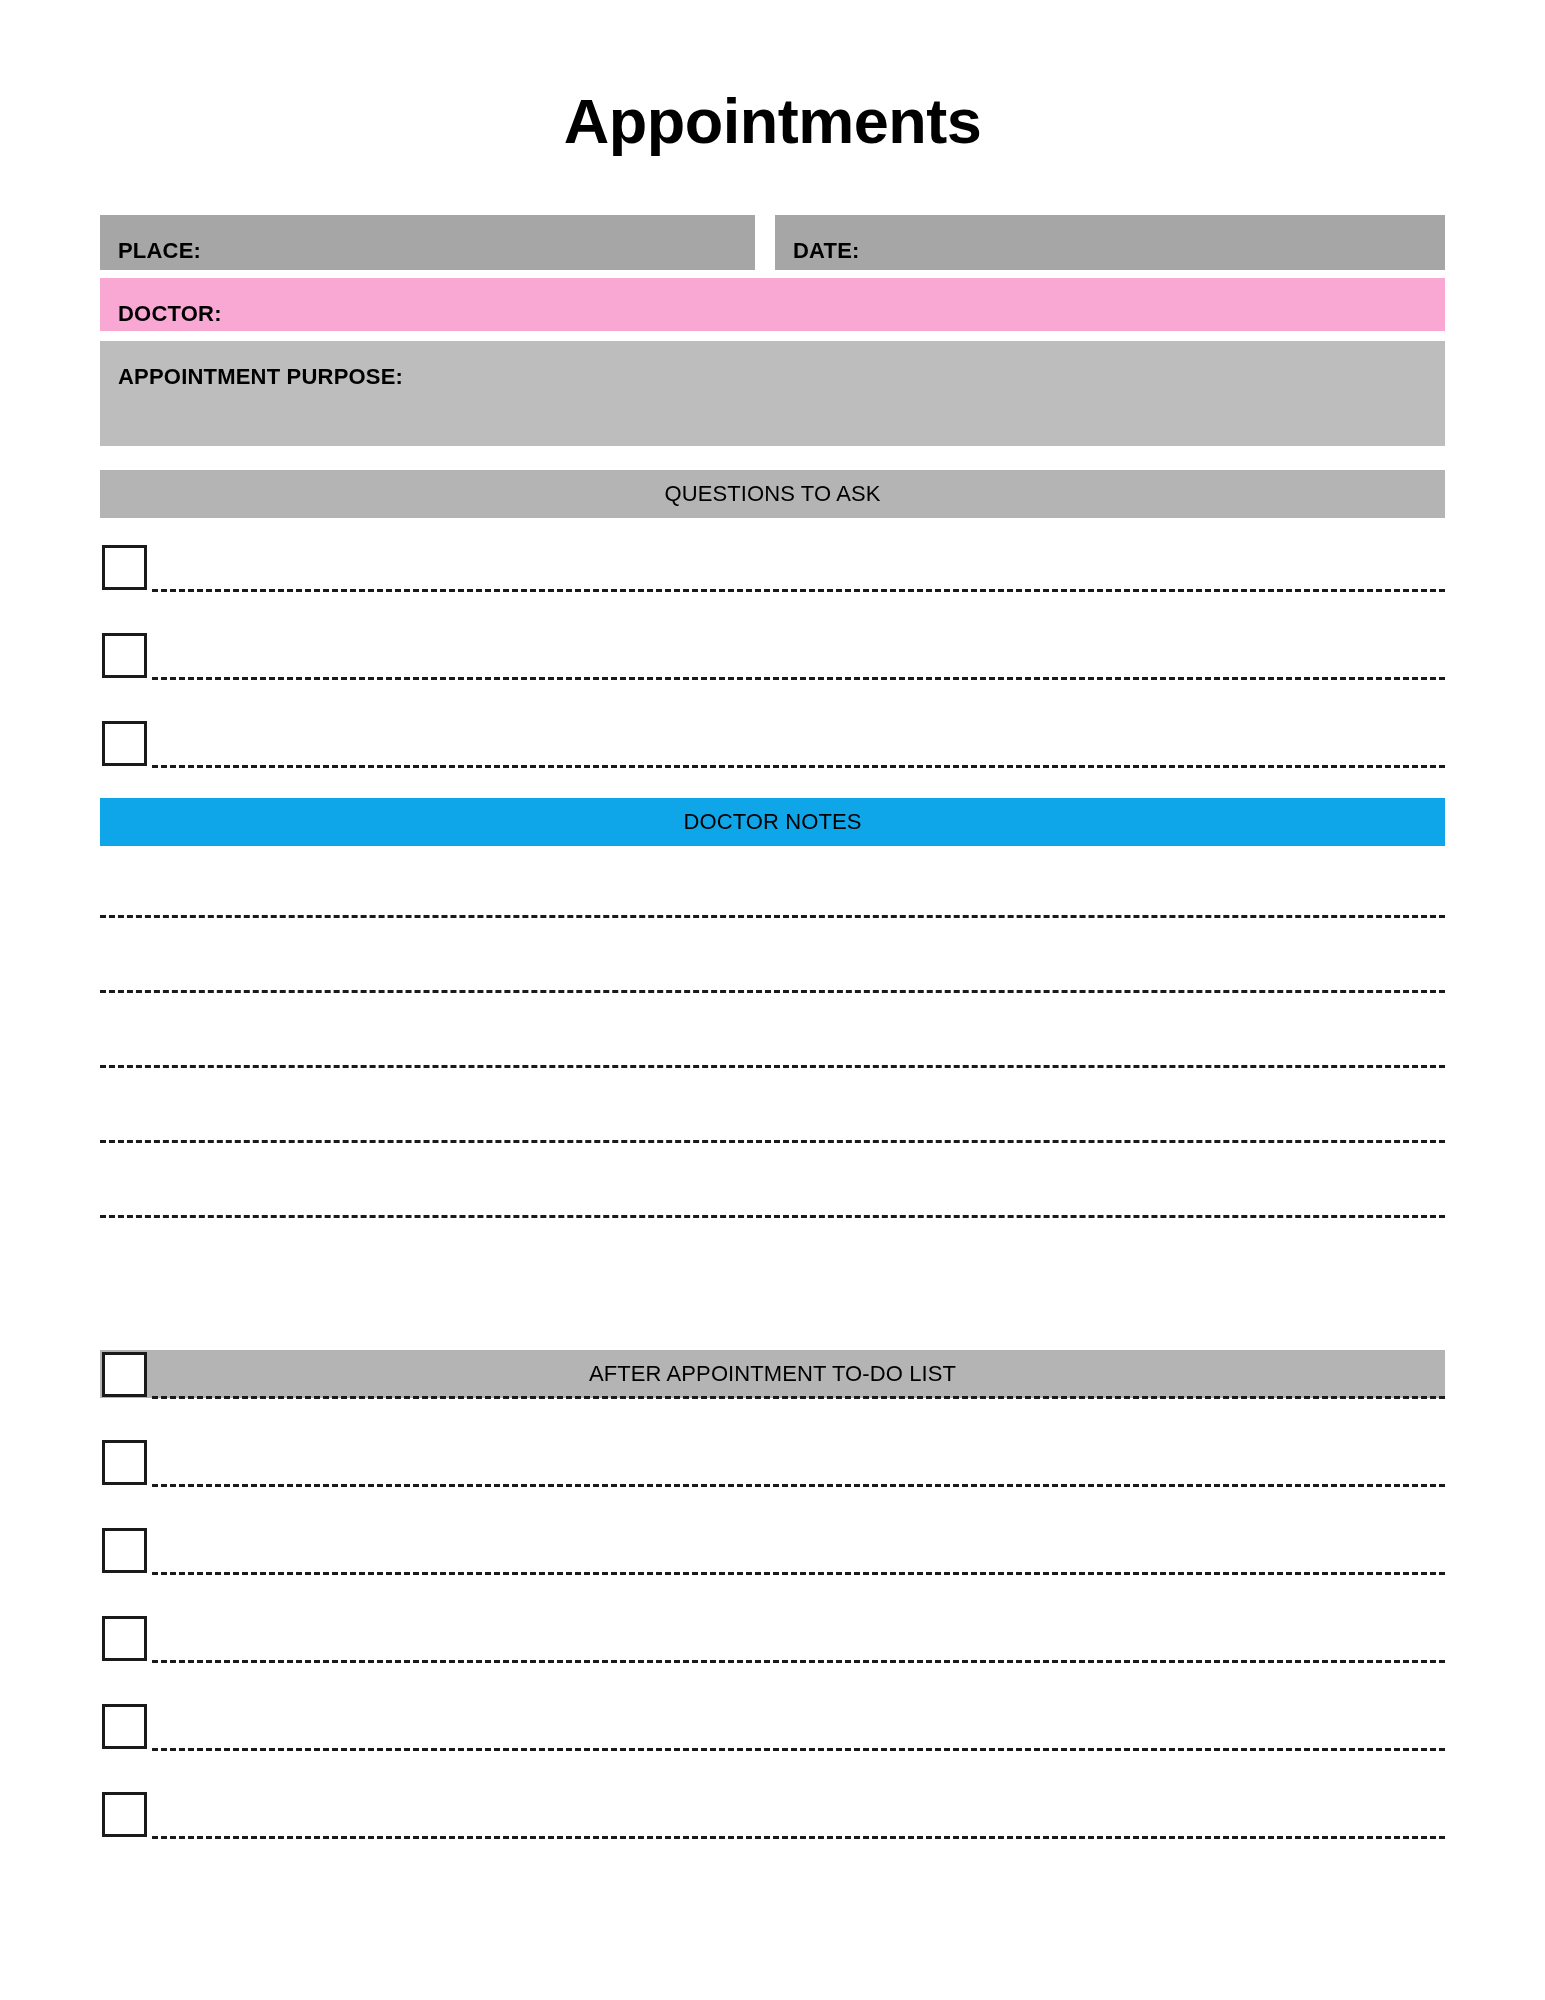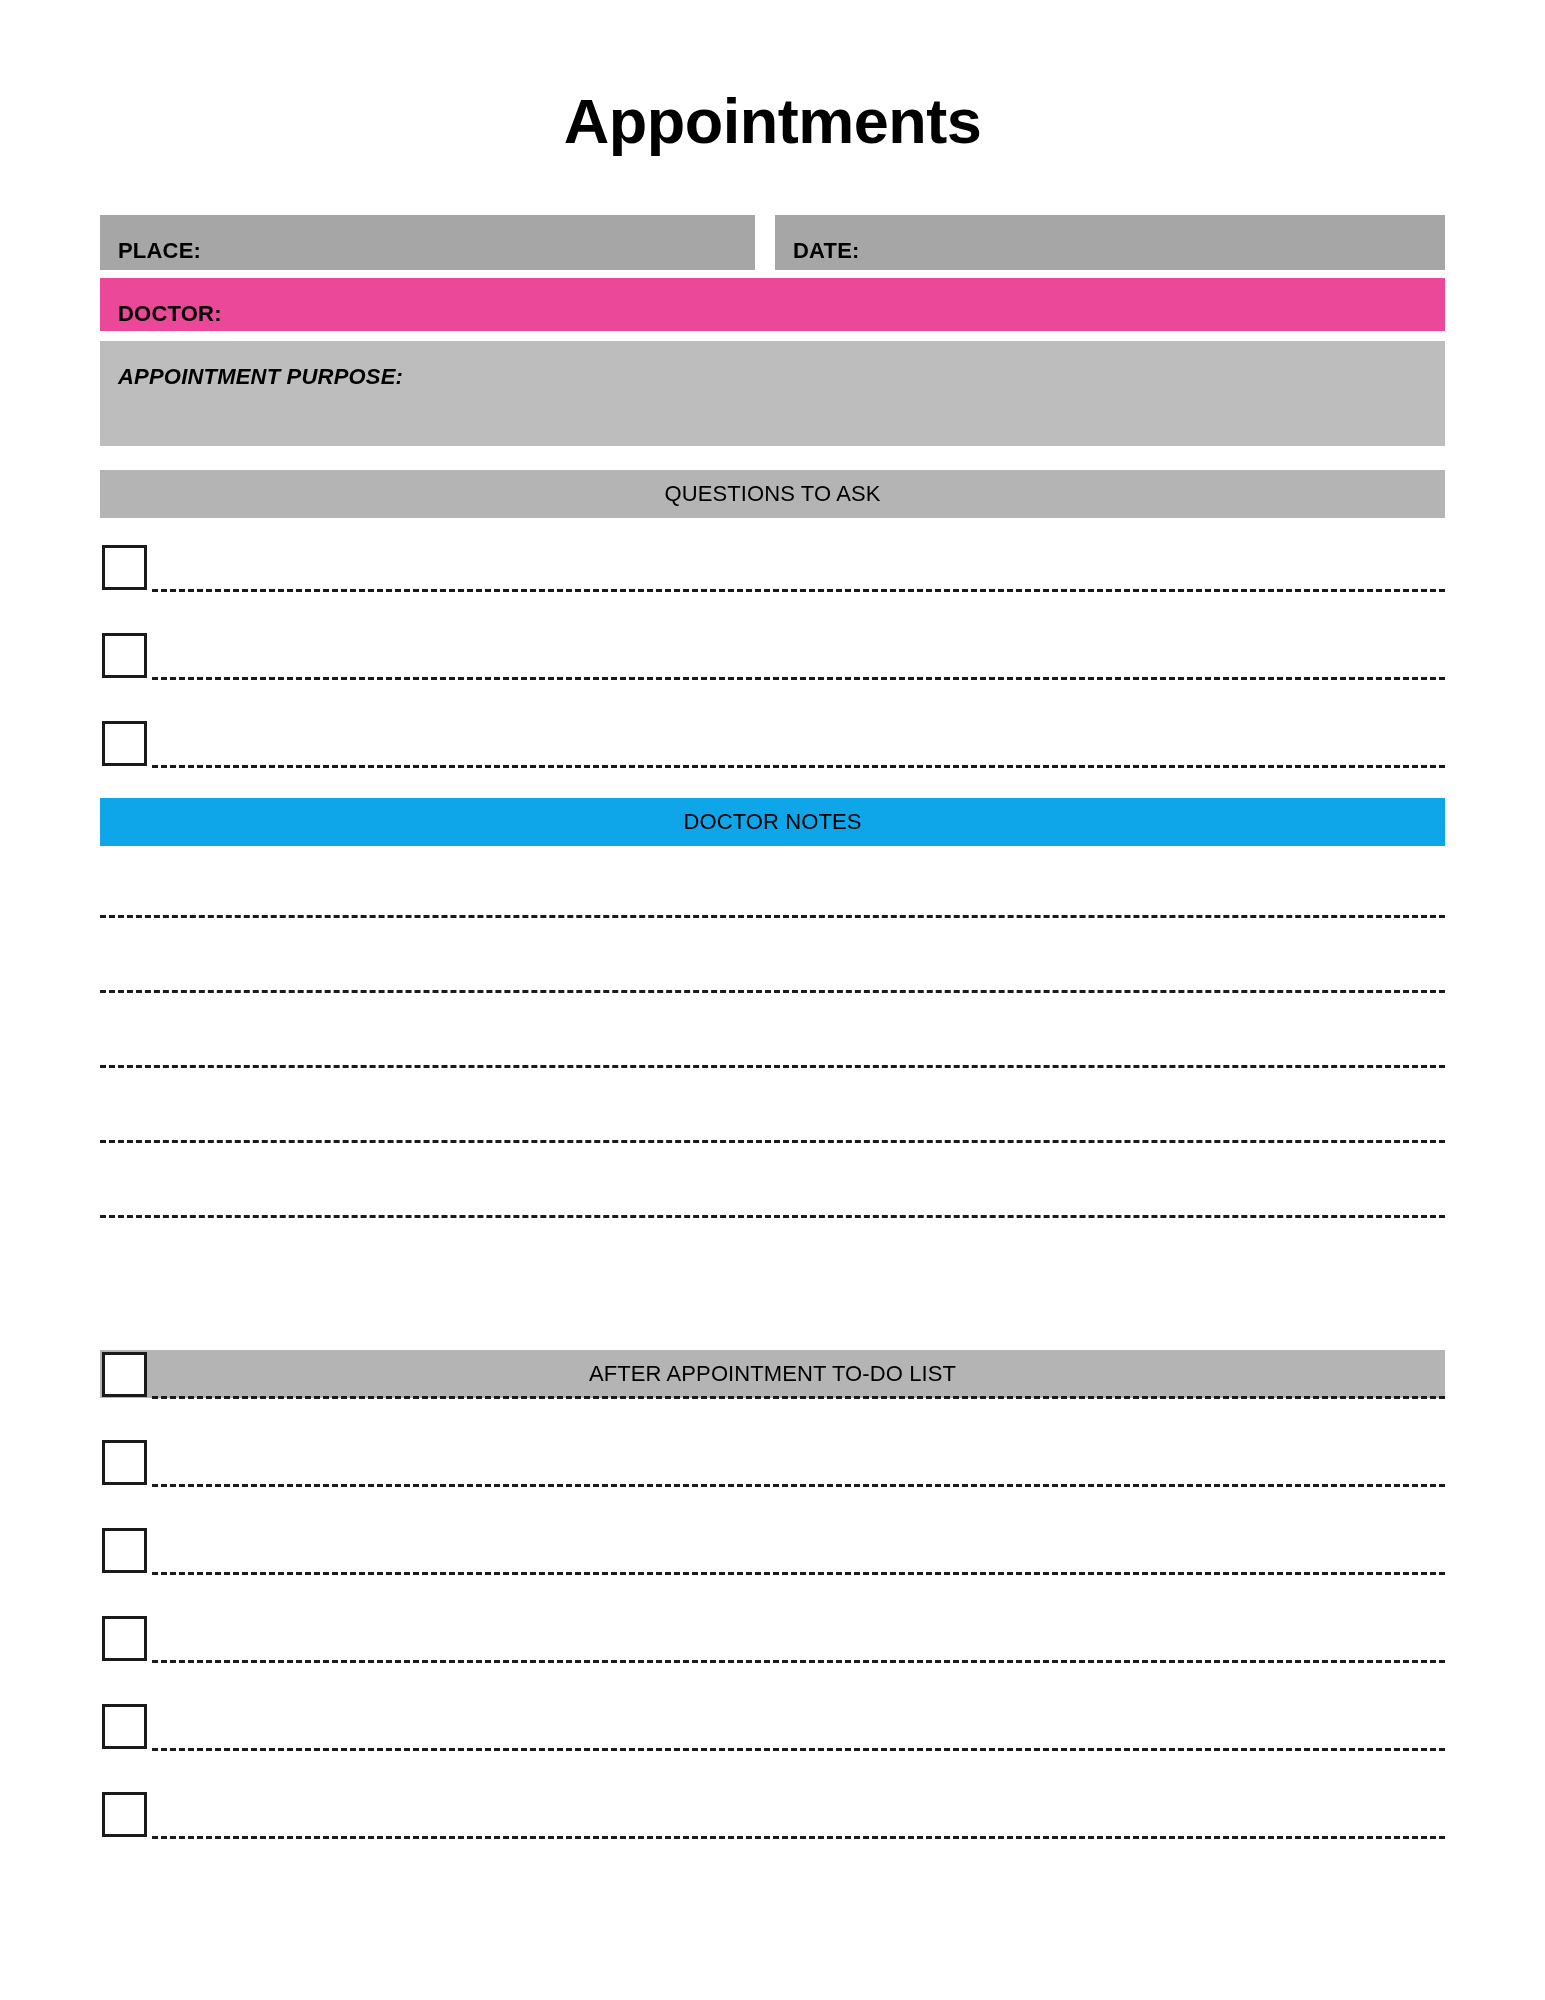--- a/index.html
+++ b/index.html
@@ -162,25 +162,25 @@
     <div class="page-title">Appointments</div>
 
     <div class="bar field bar-place" style="background: rgb(166, 166, 166);">
       <span class="bar-label">PLACE:</span>
     </div>
 
     <div class="bar field bar-date" style="background: rgb(166, 166, 166);">
       <span class="bar-label">DATE:</span>
     </div>
 
-    <div class="bar field bar-doctor" style="background: #ec4899;">
+    <div class="bar field bar-doctor" style="background: #f9a8d4;">
       <span class="bar-label">DOCTOR:</span>
     </div>
 
-    <div class="bar field bar-purpose" style="background: rgb(189, 189, 189); font-style: italic;">
+    <div class="bar field bar-purpose" style="background: rgb(189, 189, 189);">
       <span class="bar-label">APPOINTMENT PURPOSE:</span>
     </div>
 
     <div class="bar section bar-questions" style="background: rgb(180, 180, 180);">
       <span class="bar-label">QUESTIONS TO ASK</span>
     </div>
 
     <div class="check-row" style="top:545px;">
       <span class="checkbox" style="border-color: rgb(26, 26, 26);"></span>
       <span class="check-line" style="border-top-color: rgb(26, 26, 26);"></span>

